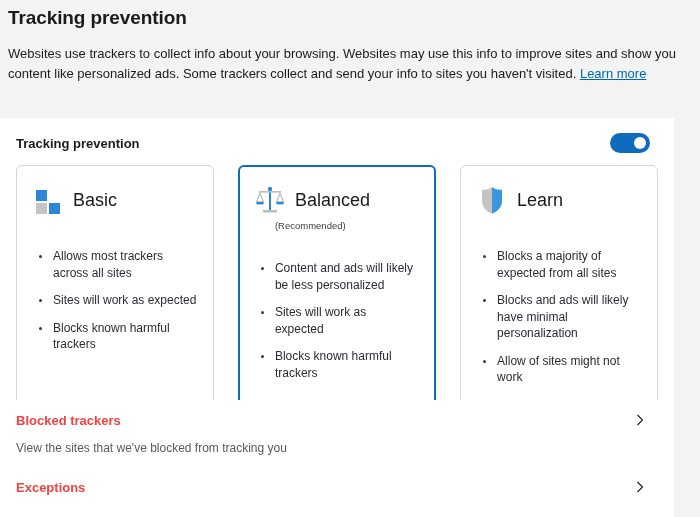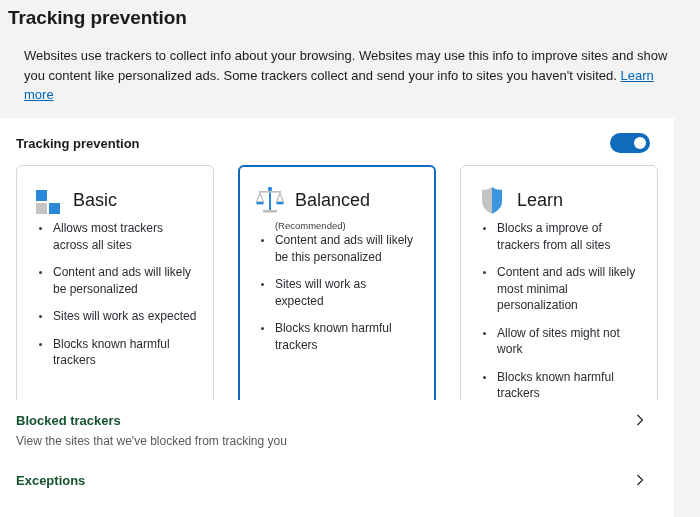--- a/index.html
+++ b/index.html
@@ -26,21 +26,21 @@
     font-weight: 600;
     color: #1b1b1b;
     letter-spacing: -0.1px;
     margin: 0 0 14px 0;
     line-height: 24px;
   }
   .page-desc {
     font-size: 13px;
     line-height: 19.5px;
     color: #1b1b1b;
-    margin: 16px;
+    margin: 0;
     max-width: 692px;
   }
   .learn-more-link {
     color: #0067b8;
     text-decoration: underline;
     cursor: pointer;
   }
 
   
   .settings-card {
@@ -133,21 +133,21 @@
     color: #3b3b3b;
     margin: -2px 0 0 24px;
     line-height: 12px;
   }
   .level-sub.hidden {
     visibility: hidden;
   }
 
   .bullets {
     list-style: none;
-    margin: 0 0 0 0;
+    margin: 28px 0 0 0;
     padding: 0 0 0 6px;
   }
   .bullets li {
     position: relative;
     font-size: 12px;
     line-height: 16.5px;
     color: #2b2b33;
     padding-left: 18px;
     margin-bottom: 11px;
   }
@@ -172,28 +172,28 @@
   }
   .link-row {
     position: relative;
     padding: 12px 16px 10px 16px;
     cursor: pointer;
     box-sizing: border-box;
   }
   .link-row-title {
     font-size: 13px;
     font-weight: 600;
-    color: #14532d;
+    color: #ef4444;
     line-height: 18px;
   }
   .link-row-sub {
     font-size: 12px;
     color: #5a5a5a;
     line-height: 17px;
-    margin-top: 3px;
+    margin-top: 10px;
   }
   .chevron {
     position: absolute;
     right: 28px;
     top: 14px;
     width: 12px;
     height: 12px;
   }
   .bg-filler {
     position: absolute;
@@ -231,21 +231,20 @@
         <svg class="level-icon" viewBox="0 0 30 32">
           <rect x="3" y="6" width="11" height="11" fill="#2b88d8"></rect>
           <rect x="3" y="19" width="11" height="11" fill="#c4c4c4"></rect>
           <rect x="16" y="19" width="11" height="11" fill="#2b88d8"></rect>
         </svg>
         <span class="level-name">Basic</span>
       </div>
       <div class="level-sub hidden"></div>
       <ul class="bullets">
         <li>Allows most trackers across all sites</li>
-        <li>Content and ads will likely be personalized</li>
         <li>Sites will work as expected</li>
         <li>Blocks known harmful trackers</li>
       </ul>
     </div>
 
     <div class="level-card selected">
       <div class="level-head">
         <svg class="level-icon" viewBox="0 0 30 32">
           <rect x="14" y="5" width="2" height="21" fill="#2b88d8"></rect>
           <rect x="8" y="26" width="14" height="2.5" fill="#bdbdbd"></rect>
@@ -253,38 +252,38 @@
           <path d="M5 9 L1.5 18 L8.5 18 Z" fill="none" stroke="#bdbdbd" stroke-width="1.3"></path>
           <path d="M25 9 L21.5 18 L28.5 18 Z" fill="none" stroke="#bdbdbd" stroke-width="1.3"></path>
           <rect x="1.5" y="18" width="7" height="2.4" fill="#2b88d8"></rect>
           <rect x="21.5" y="18" width="7" height="2.4" fill="#2b88d8"></rect>
           <circle cx="15" cy="5" r="2.2" fill="#2b88d8"></circle>
         </svg>
         <span class="level-name">Balanced</span>
       </div>
       <div class="level-sub">(Recommended)</div>
       <ul class="bullets">
-        <li>Content and ads will likely be this personalized</li>
+        <li>Content and ads will likely be less personalized</li>
         <li>Sites will work as expected</li>
         <li>Blocks known harmful trackers</li>
       </ul>
     </div>
 
     <div class="level-card">
       <div class="level-head">
         <svg class="level-icon" viewBox="0 0 30 32">
           <path d="M15 3 C11 6.2 7 6 5 5.4 L5 17 C5 24 10.5 28 15 29.6 Z" fill="#c4c4c4"></path>
           <path d="M15 3 C19 6.2 23 6 25 5.4 L25 17 C25 24 19.5 28 15 29.6 Z" fill="#3b96e0"></path>
         </svg>
         <span class="level-name">Learn</span>
       </div>
       <div class="level-sub hidden"></div>
       <ul class="bullets">
-        <li>Blocks a improve of trackers from all sites</li>
-        <li>Content and ads will likely most minimal personalization</li>
+        <li>Blocks a majority of expected from all sites</li>
+        <li>Blocks and ads will likely have minimal personalization</li>
         <li>Allow of sites might not work</li>
         <li>Blocks known harmful trackers</li>
       </ul>
     </div>
 
   </div>
 </div>
 
 <div class="link-rows">
 

